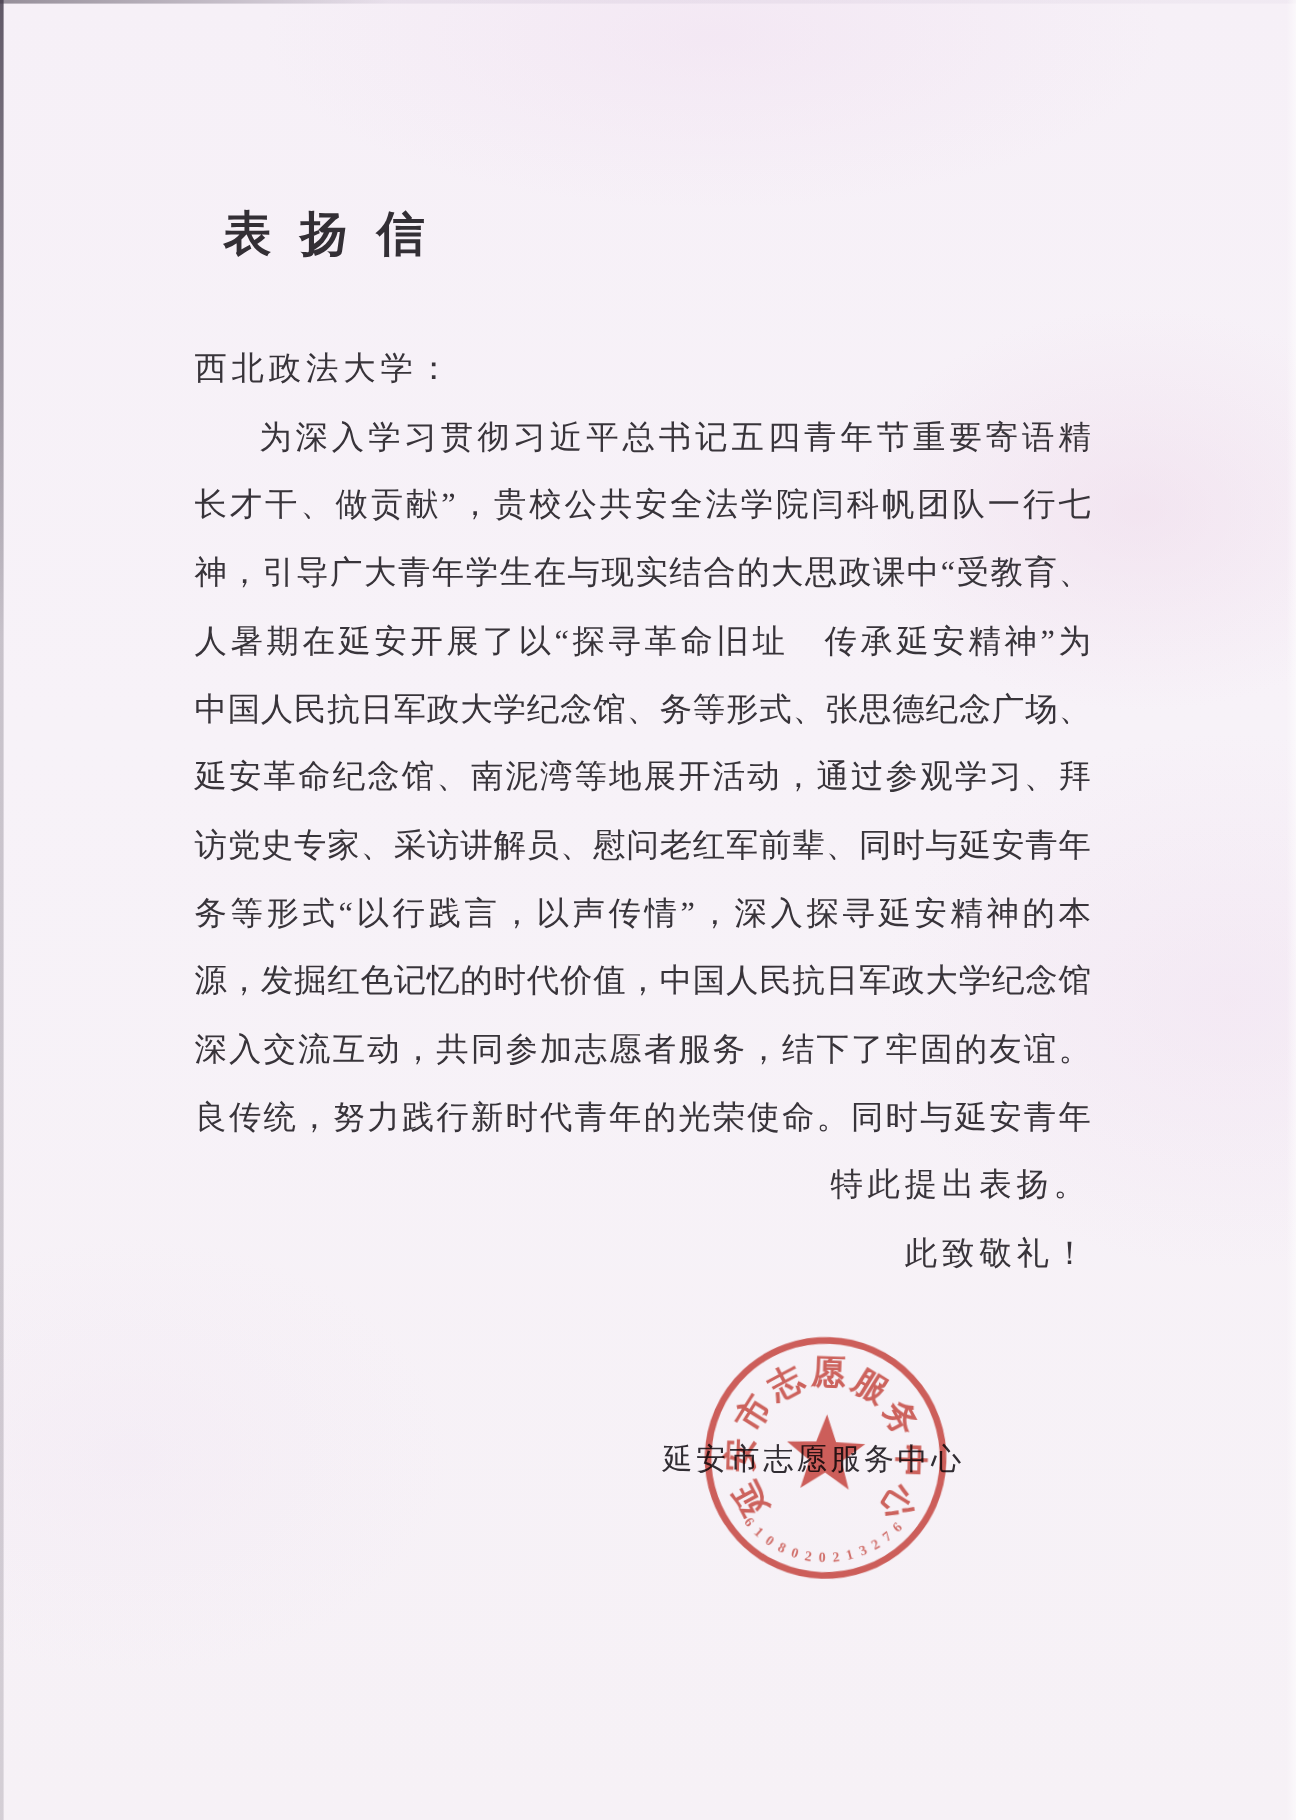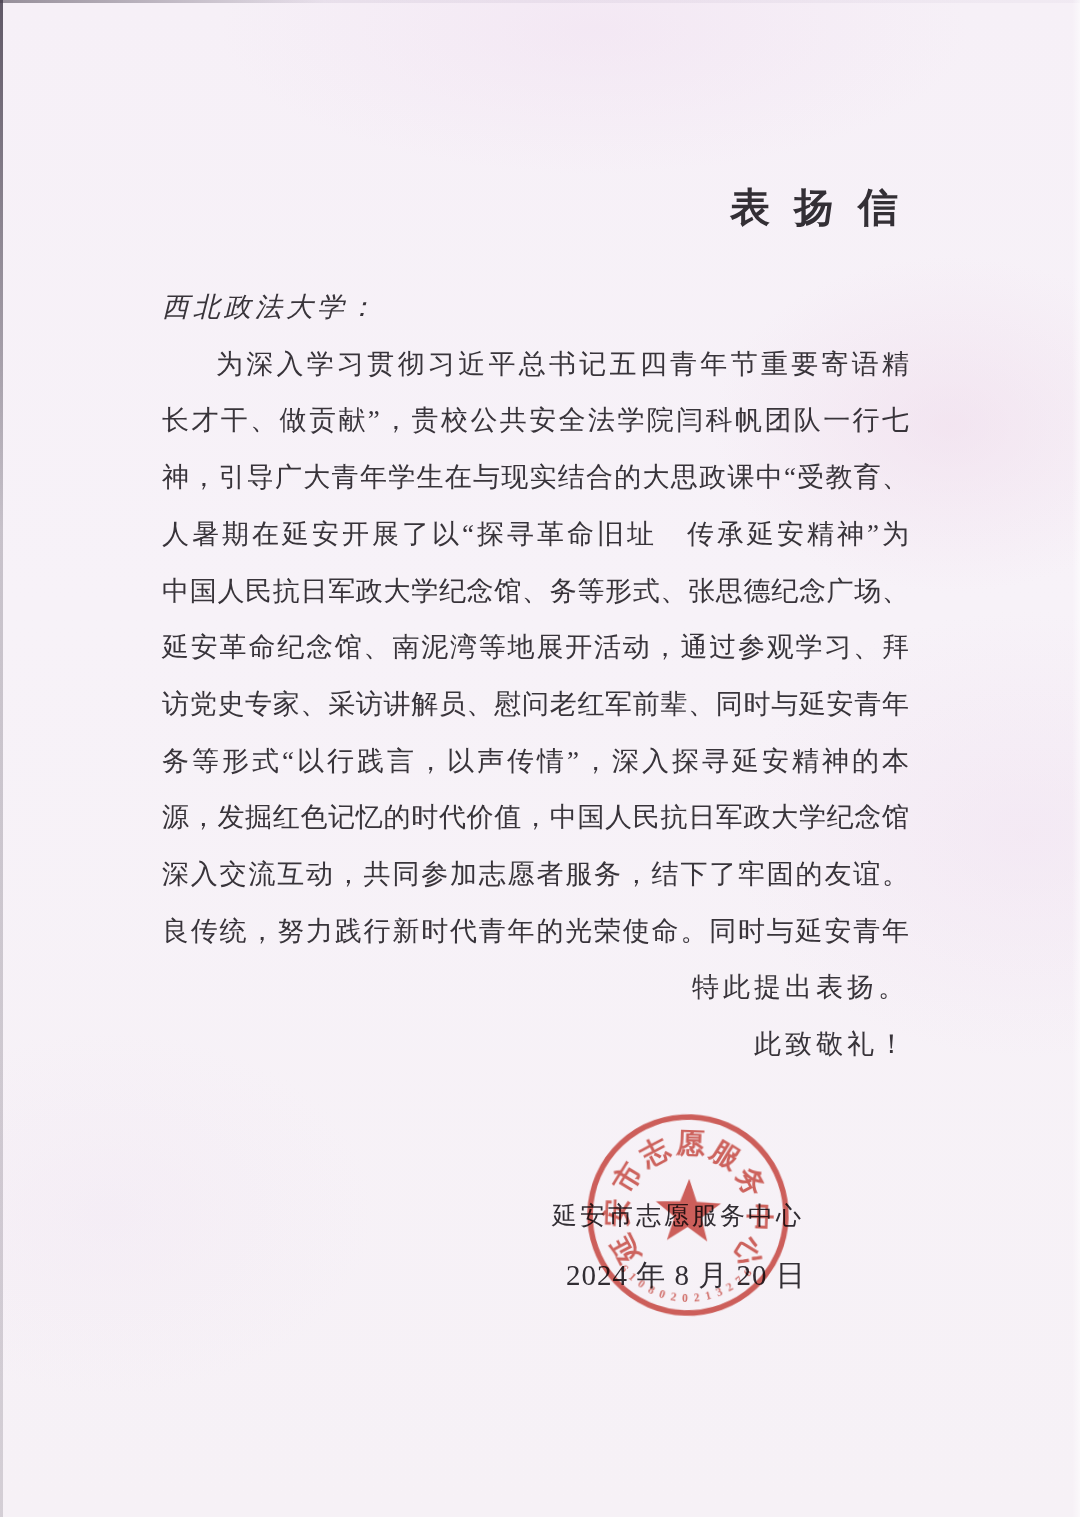--- a/index.html
+++ b/index.html
@@ -25,32 +25,32 @@
   .edge-top{
     position:absolute;left:0;top:0;width:100%;height:3px;
     background:linear-gradient(90deg, rgba(70,62,76,.55), rgba(185,172,195,.22) 30%, rgba(215,205,222,.18));
   }
   .edge-right{
     position:absolute;right:0;top:0;width:8px;height:100%;
     background:linear-gradient(270deg, rgba(255,255,255,.55), rgba(255,255,255,0));
   }
   .title{
     position:absolute;left:162px;top:172px;width:747px;
-    margin:13px;text-align:right;
+    margin:0;text-align:left;
     font-size:40px;font-weight:700;line-height:46px;
     letter-spacing:24px;text-indent:24px;
     color:#332f35;
   }
   .letter-body{
     position:absolute;left:162px;top:279px;width:747px;
     font-size:27px;line-height:56.7px;
     white-space:nowrap;
   }
   .letter-body .line{white-space:normal;}
-  .salutation{letter-spacing:4px;text-align:left;font-style:italic;}
+  .salutation{letter-spacing:4px;text-align:left;}
   .jline{
     text-align:justify;
     text-align-last:justify;
     text-justify:inter-ideograph;
   }
   .indent{text-indent:2em;}
   .closing{letter-spacing:4px;text-indent:2em;text-align:right;}
   .signature{
     position:absolute;left:552px;top:1199px;
     font-size:25px;letter-spacing:3px;color:#312d33;
@@ -90,21 +90,20 @@
     <div class="line jline">访党史专家、采访讲解员、慰问老红军前辈、同时与延安青年</div>
     <div class="line jline">务等形式“以行践言，以声传情”，深入探寻延安精神的本</div>
     <div class="line jline">源，发掘红色记忆的时代价值，中国人民抗日军政大学纪念馆</div>
     <div class="line jline">深入交流互动，共同参加志愿者服务，结下了牢固的友谊。</div>
     <div class="line jline">良传统，努力践行新时代青年的光荣使命。同时与延安青年</div>
     <div class="line closing">特此提出表扬。</div>
     <div class="line closing">此致敬礼！</div>
   </div>
 
   <div class="signature">延安市志愿服务中心</div>
-  <div class="date">2024 年 8 月 20 日</div>
 
   <svg class="seal" viewBox="0 0 210 210">
     <defs>
       <filter id="sealsoft" x="-10%" y="-10%" width="120%" height="120%">
         <feGaussianBlur stdDeviation="0.55"></feGaussianBlur>
       </filter>
     </defs>
     <g filter="url(#sealsoft)">
       <circle cx="105" cy="105" r="97" fill="none" stroke-width="5.5" opacity="0.95" stroke="#cc4a41"></circle>
       <polygon points="105,69 113.2,91.7 137.3,92.5 118.3,107.3 125,130.5 105,117 85,130.5 91.7,107.3 72.7,92.5 96.8,91.7" opacity="0.95" fill="#cc4a41"></polygon>

